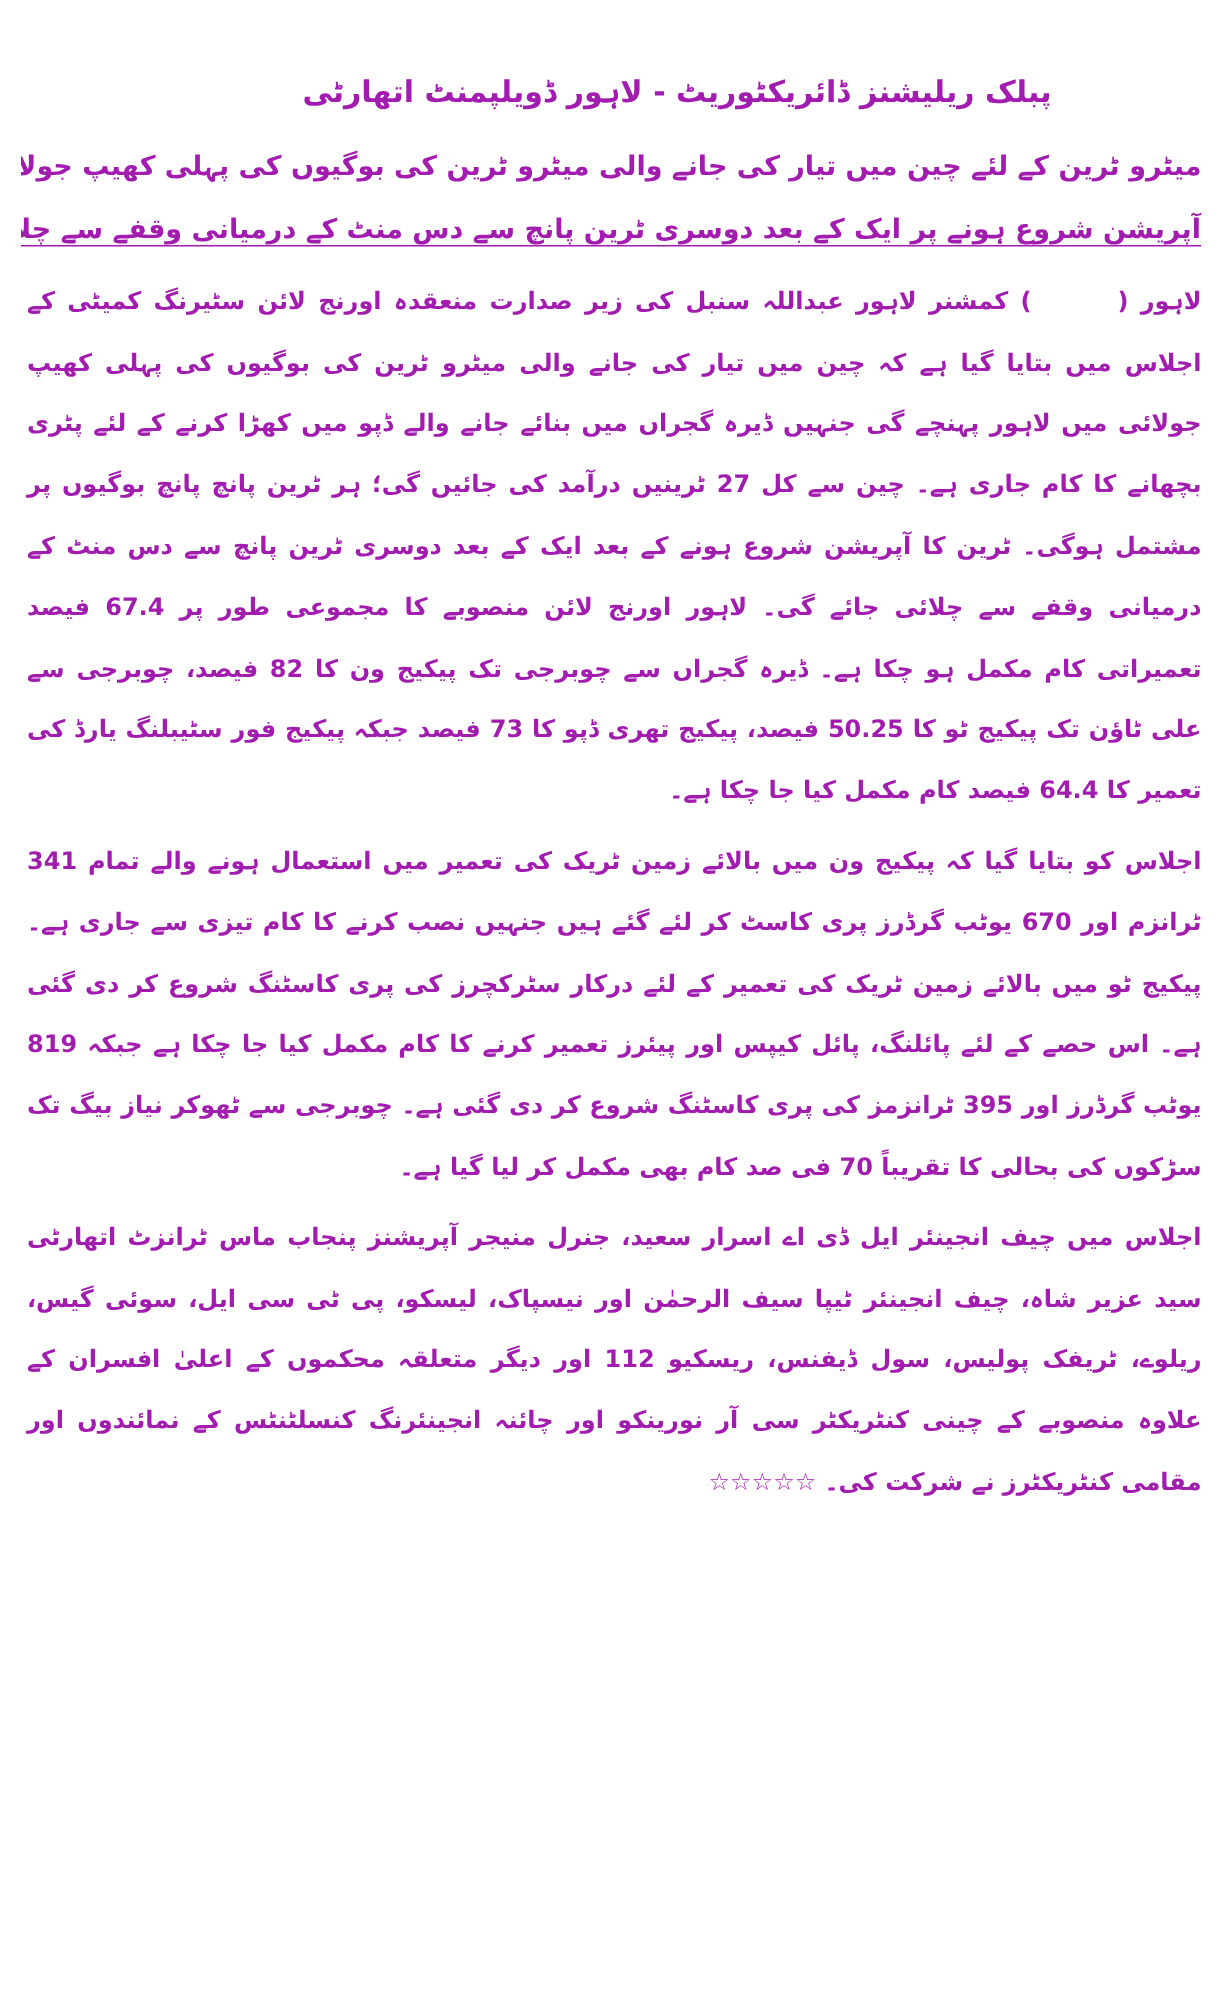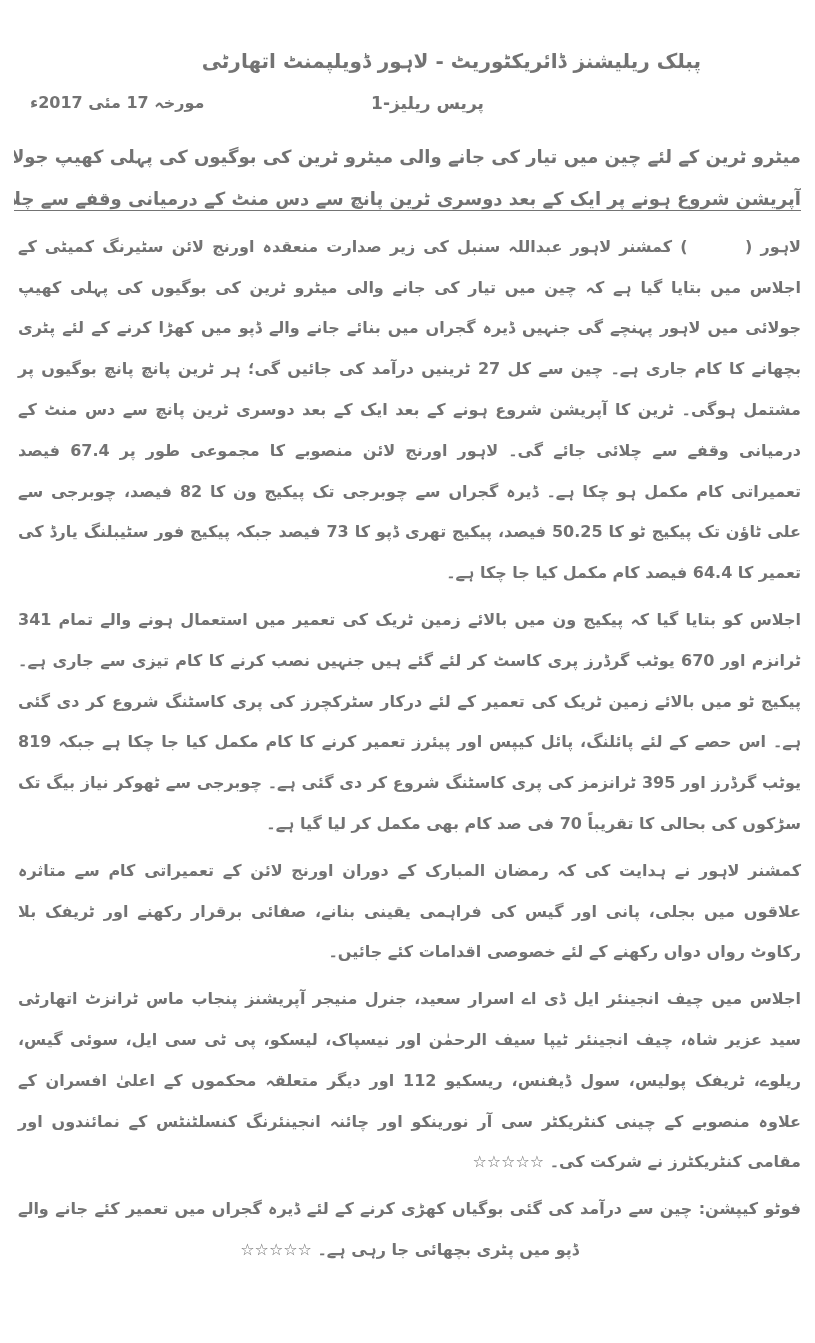--- a/index.html
+++ b/index.html
@@ -6,21 +6,21 @@
     margin: 0;
     padding: 0;
     background: #ffffff;
   }
   .page {
     position: relative;
     width: 815px;
     height: 1343px;
     margin: 0 auto;
     background: #ffffff;
-    color: #737373;
+    color: #a21caf;
     direction: rtl;
     font-family: "DejaVu Sans", sans-serif;
     box-sizing: border-box;
     padding: 45px 14px 0 14px;
     overflow: hidden;
   }
   .doc-header {
     width: fit-content;
     max-width: 660px;
     margin: 0 100px 0 auto; 
@@ -81,31 +81,25 @@
     text-align-last: center;
   }
 </style>
 </head>
 <body>
 
 <div class="page">
 
   <div class="doc-header">پبلک ریلیشنز ڈائریکٹوریٹ - لاہور ڈویلپمنٹ اتھارٹی</div>
 
-  <div class="dateline">
-    <span class="date">مورخہ 17 مئی 2017ء</span>
-    <span class="pr-no">پریس ریلیز-1</span>
-  </div>
 
   <div class="headline">
     <div class="headline-line">میٹرو ٹرین کے لئے چین میں تیار کی جانے والی میٹرو ٹرین کی بوگیوں کی پہلی کھیپ جولائی میں لاہور پہنچے گی</div>
     <div class="headline-line underlined">آپریشن شروع ہونے پر ایک کے بعد دوسری ٹرین پانچ سے دس منٹ کے درمیانی وقفے سے چلائی جائے گی</div>
   </div>
 
   <div class="body-block">
     <p class="body-para">لاہور (&nbsp;&nbsp;&nbsp;&nbsp;&nbsp;&nbsp;&nbsp;) کمشنر لاہور عبداللہ سنبل کی زیر صدارت منعقدہ اورنج لائن سٹیرنگ کمیٹی کے اجلاس میں بتایا گیا ہے کہ چین میں تیار کی جانے والی میٹرو ٹرین کی بوگیوں کی پہلی کھیپ جولائی میں لاہور پہنچے گی جنہیں ڈیرہ گجراں میں بنائے جانے والے ڈپو میں کھڑا کرنے کے لئے پٹری بچھانے کا کام جاری ہے۔ چین سے کل 27 ٹرینیں درآمد کی جائیں گی؛ ہر ٹرین پانچ پانچ بوگیوں پر مشتمل ہوگی۔ ٹرین کا آپریشن شروع ہونے کے بعد ایک کے بعد دوسری ٹرین پانچ سے دس منٹ کے درمیانی وقفے سے چلائی جائے گی۔ لاہور اورنج لائن منصوبے کا مجموعی طور پر 67.4 فیصد تعمیراتی کام مکمل ہو چکا ہے۔ ڈیرہ گجراں سے چوبرجی تک پیکیج ون کا 82 فیصد، چوبرجی سے علی ٹاؤن تک پیکیج ٹو کا 50.25 فیصد، پیکیج تھری ڈپو کا 73 فیصد جبکہ پیکیج فور سٹیبلنگ یارڈ کی تعمیر کا 64.4 فیصد کام مکمل کیا جا چکا ہے۔</p>
     <p class="body-para">اجلاس کو بتایا گیا کہ پیکیج ون میں بالائے زمین ٹریک کی تعمیر میں استعمال ہونے والے تمام 341 ٹرانزم اور 670 یوٹب گرڈرز پری کاسٹ کر لئے گئے ہیں جنہیں نصب کرنے کا کام تیزی سے جاری ہے۔ پیکیج ٹو میں بالائے زمین ٹریک کی تعمیر کے لئے درکار سٹرکچرز کی پری کاسٹنگ شروع کر دی گئی ہے۔ اس حصے کے لئے پائلنگ، پائل کیپس اور پیئرز تعمیر کرنے کا کام مکمل کیا جا چکا ہے جبکہ 819 یوٹب گرڈرز اور 395 ٹرانزمز کی پری کاسٹنگ شروع کر دی گئی ہے۔ چوبرجی سے ٹھوکر نیاز بیگ تک سڑکوں کی بحالی کا تقریباً 70 فی صد کام بھی مکمل کر لیا گیا ہے۔</p>
-    <p class="body-para">کمشنر لاہور نے ہدایت کی کہ رمضان المبارک کے دوران اورنج لائن کے تعمیراتی کام سے متاثرہ علاقوں میں بجلی، پانی اور گیس کی فراہمی یقینی بنانے، صفائی برقرار رکھنے اور ٹریفک بلا رکاوٹ رواں دواں رکھنے کے لئے خصوصی اقدامات کئے جائیں۔</p>
     <p class="body-para">اجلاس میں چیف انجینئر ایل ڈی اے اسرار سعید، جنرل منیجر آپریشنز پنجاب ماس ٹرانزٹ اتھارٹی سید عزیر شاہ، چیف انجینئر ٹیپا سیف الرحمٰن اور نیسپاک، لیسکو، پی ٹی سی ایل، سوئی گیس، ریلوے، ٹریفک پولیس، سول ڈیفنس، ریسکیو 112 اور دیگر متعلقہ محکموں کے اعلیٰ افسران کے علاوہ منصوبے کے چینی کنٹریکٹر سی آر نورینکو اور چائنہ انجینئرنگ کنسلٹنٹس کے نمائندوں اور مقامی کنٹریکٹرز نے شرکت کی۔ ☆☆☆☆☆</p>
-    <p class="body-para caption">فوٹو کیپشن: چین سے درآمد کی گئی بوگیاں کھڑی کرنے کے لئے ڈیرہ گجراں میں تعمیر کئے جانے والے ڈپو میں پٹری بچھائی جا رہی ہے۔ ☆☆☆☆☆</p>
   </div>
 
 </div>
 
 </body></html>

